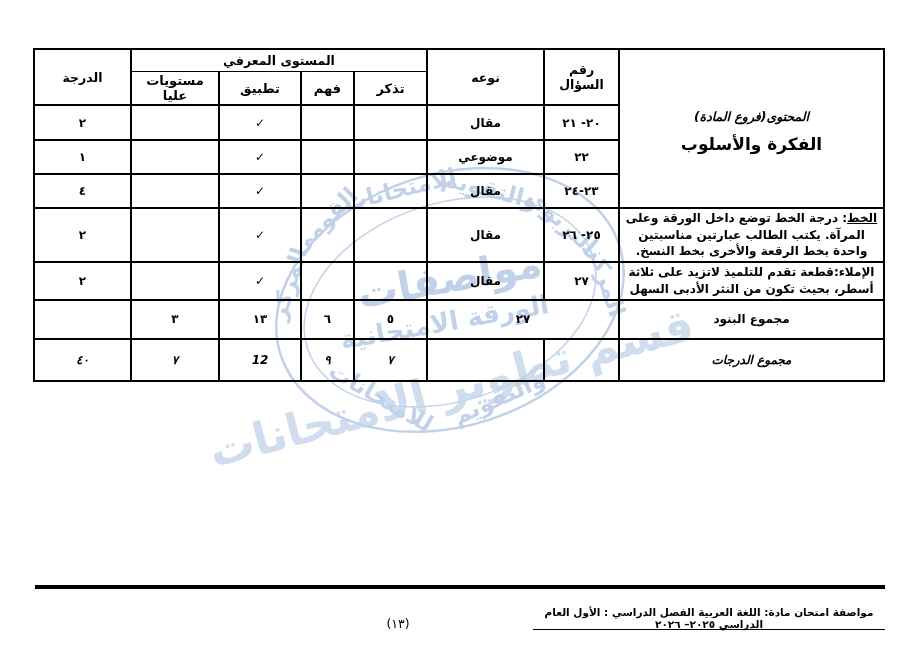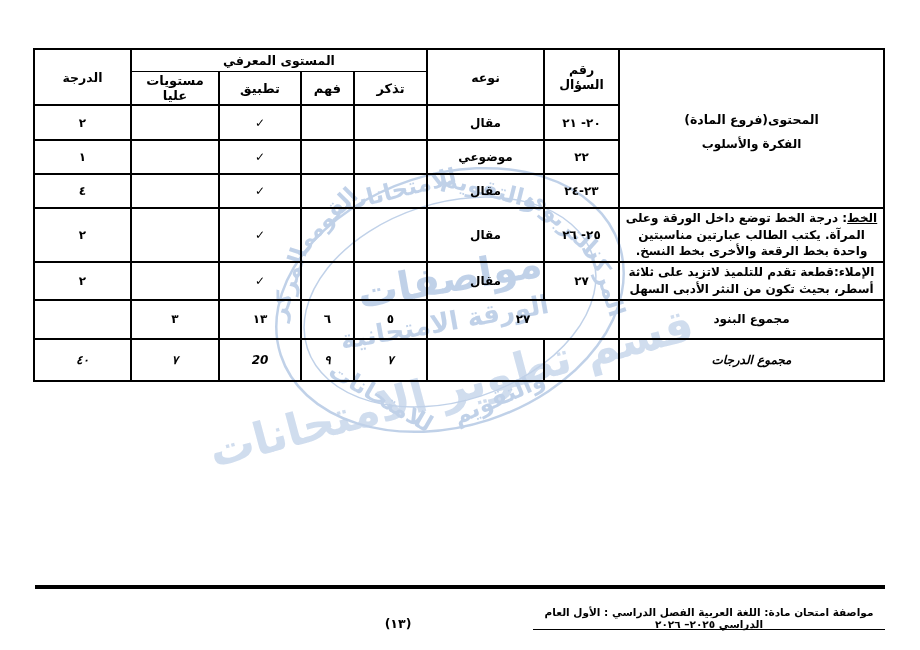--- a/index.html
+++ b/index.html
@@ -22,22 +22,22 @@
   }
   table.spec td{
     border:2.5px solid #000;
     padding:1px 3px;
     font-size:12px;font-weight:bold;color:#000;
     text-align:center;vertical-align:middle;
     overflow:hidden;
   }
   td.vt{vertical-align:top;padding-top:2px;}
   td.content-head{vertical-align:top;}
-  .content-head .l1{font-size:12.5px;margin-top:5px;}
-  .content-head .l2{font-size:12px;margin-top:10px;}
+  .content-head .l1{font-size:12.5px;margin-top:5px;font-style:italic;}
+  .content-head .l2{font-size:17px;margin-top:10px;}
   td.longtext{
     font-size:11px;line-height:1.38;text-align:center;
     padding:2px 5px;vertical-align:middle;
   }
   .u{text-decoration:underline;}
   tr.hA td{height:19px;font-size:12.5px;}
   tr.hB td{height:17px;font-size:13px;}
   tr.r1 td{height:31px;}
   tr.r2 td{height:30px;}
   tr.r3 td{height:30px;}
@@ -58,21 +58,21 @@
     box-sizing:border-box;height:24px;
     display:flex;align-items:center;justify-content:center;
     font-size:10.5px;font-weight:bold;color:#000;
     text-align:center;
   }
   .sec.f-right{width:352px;border-bottom:1.5px solid #000;}
   .sec.f-mid{width:270px;border-right:1.5px solid #000;border-left:1.5px solid #000;}
   .sec.f-left{width:228px;}
   .page-number{
     position:absolute;top:616px;left:363px;width:70px;z-index:3;
-    text-align:center;font-size:12.5px;font-weight:bold;color:#000;
+    text-align:center;font-size:12.5px;font-weight:normal;color:#000;
   }
 </style>
 </head>
 <body>
 
 <div class="page">
 
   <svg class="wm" width="920" height="650" viewBox="0 0 920 650" font-family="DejaVu Sans" aria-hidden="true">
     <g fill="#a9c0e0" opacity="0.72" font-weight="bold">
       <ellipse cx="450" cy="300" rx="178" ry="126" fill="none" stroke="#a9c0e0" stroke-width="2.5" transform="rotate(-18 450 300)"></ellipse>
@@ -187,21 +187,21 @@
         <td>٣</td>
         <td></td>
       </tr>
 
       <tr class="r7">
         <td class="totlabel">مجموع الدرجات</td>
         <td></td>
         <td></td>
         <td>٧</td>
         <td>٩</td>
-        <td>20</td>
+        <td>12</td>
         <td>٧</td>
         <td>٤٠</td>
       </tr>
     </tbody>
   </table>
 
   <div class="footer-rule"></div>
   <div class="footer">
     <div class="sec f-right">مواصفة امتحان مادة: اللغة العربية الفصل الدراسي : الأول العام الدراسي ٢٠٢٥– ٢٠٢٦</div>
   </div>

